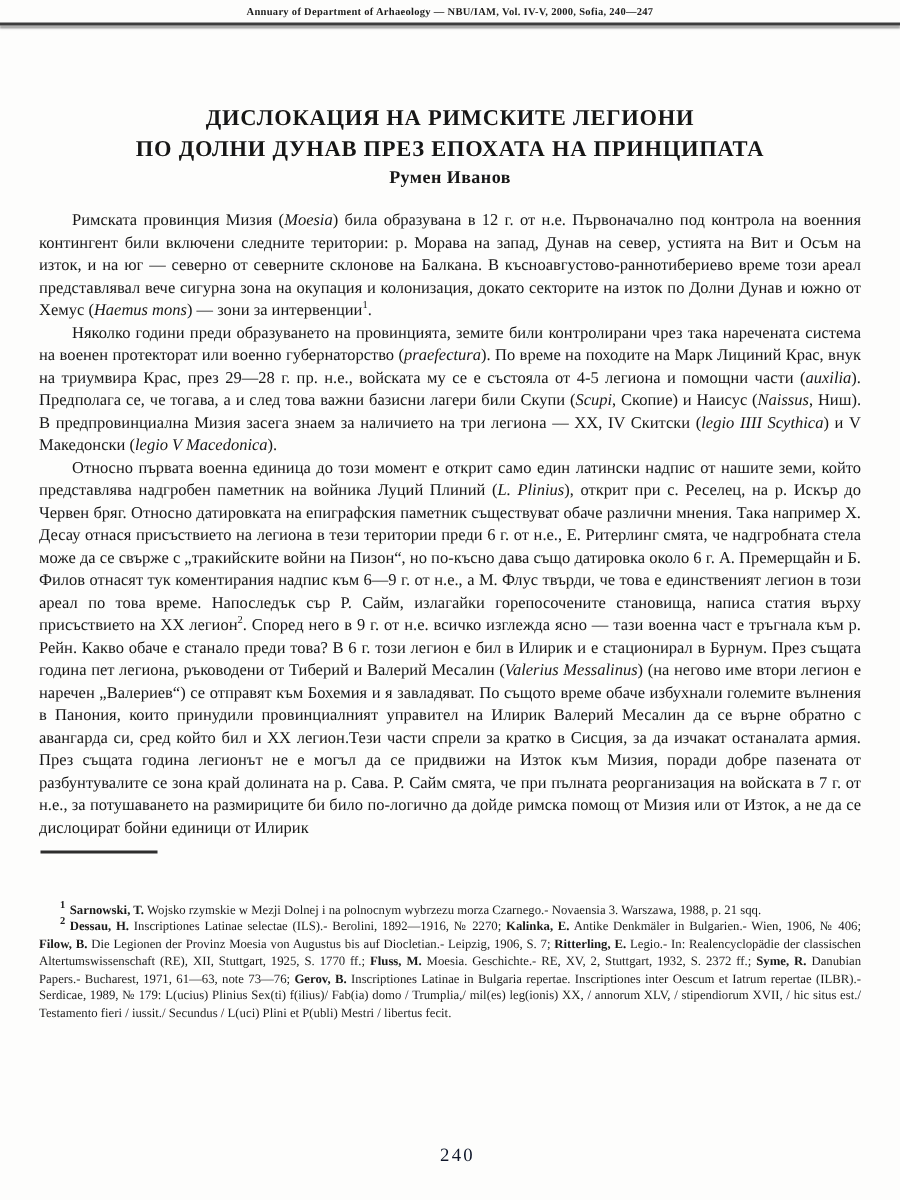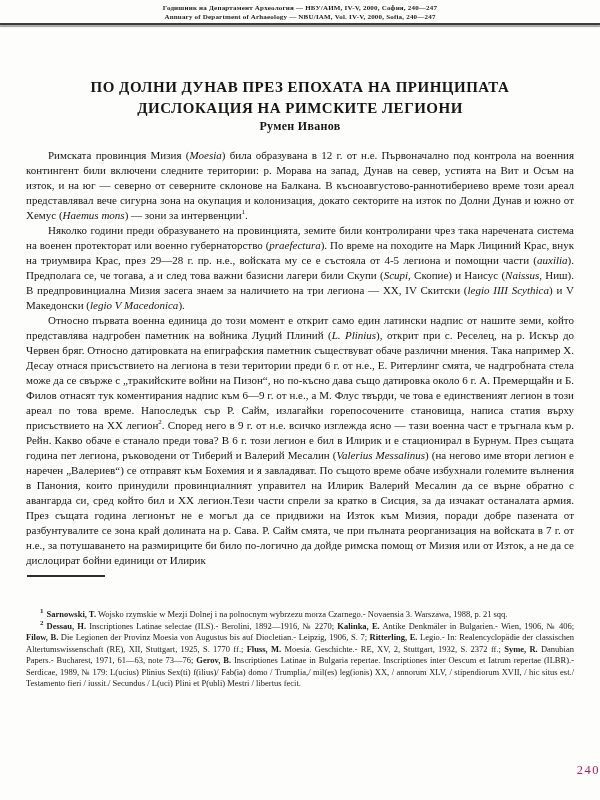--- a/index.html
+++ b/index.html
@@ -68,41 +68,40 @@
     color: #1b1b1b;
     margin-top: 32px;
   }
   .fn { margin: 0; text-indent: 14px; }
   .fn b { font-weight: bold; }
   .fnm { margin-right: 3px; font-weight: bold; }
   .pageno {
     position: absolute;
     left: 10px; right: 0;
     top: 763px;
-    text-align: right;
+    text-align: center;
     font-size: 12.5px;
     letter-spacing: 1.5px;
-    color: #be185d;
+    color: #0f172a;
   }
 </style>
 </head>
 <body>
 
 <div class="page">
 
   <div class="running-head">
-    <div>Годишник на Департамент Археология — НБУ/АИМ, IV-V, 2000, София, 240—247</div>
     <div>Annuary of Department of Arhaeology — NBU/IAM, Vol. IV-V, 2000, Sofia, 240—247</div>
   </div>
 
   <div class="rule"></div>
 
   <h1 class="title">
+    <span>ДИСЛОКАЦИЯ НА РИМСКИТЕ ЛЕГИОНИ</span>
     <span>ПО ДОЛНИ ДУНАВ ПРЕЗ ЕПОХАТА НА ПРИНЦИПАТА</span>
-    <span>ДИСЛОКАЦИЯ НА РИМСКИТЕ ЛЕГИОНИ</span>
   </h1>
 
   <div class="author">Румен Иванов</div>
 
   <div class="body-text">
     <p class="para"><span>Римската провинция Мизия (</span><i>Moesia</i><span>) била образувана в 12 г. от н.е. Първоначално под контрола на военния контингент били включени следните територии: р. Морава на запад, Дунав на север, устията на Вит и Осъм на изток, и на юг — северно от северните склонове на Балкана. В късноавгустово-раннотибериево време този ареал представлявал вече сигурна зона на окупация и колонизация, докато секторите на изток по Долни Дунав и южно от Хемус (</span><i>Haemus mons</i><span>) — зони за интервенции</span><sup>1</sup><span>.</span></p>
     <p class="para"><span>Няколко години преди образуването на провинцията, земите били контролирани чрез така наречената система на военен протекторат или военно губернаторство (</span><i>praefectura</i><span>). По време на походите на Марк Лициний Крас, внук на триумвира Крас, през 29—28 г. пр. н.е., войската му се е състояла от 4-5 легиона и помощни части (</span><i>auxilia</i><span>). Предполага се, че тогава, а и след това важни базисни лагери били Скупи (</span><i>Scupi</i><span>, Скопие) и Наисус (</span><i>Naissus</i><span>, Ниш). В предпровинциална Мизия засега знаем за наличието на три легиона — XX, IV Скитски (</span><i>legio IIII Scythica</i><span>) и V Македонски (</span><i>legio V Macedonica</i><span>).</span></p>
     <p class="para"><span>Относно първата военна единица до този момент е открит само един латински надпис от нашите земи, който представлява надгробен паметник на войника Луций Плиний (</span><i>L. Plinius</i><span>), открит при с. Реселец, на р. Искър до Червен бряг. Относно датировката на епиграфския паметник съществуват обаче различни мнения. Така например Х. Десау отнася присъствието на легиона в тези територии преди 6 г. от н.е., Е. Ритерлинг смята, че надгробната стела може да се свърже с „тракийските войни на Пизон“, но по-късно дава също датировка около 6 г. А. Премерщайн и Б. Филов отнасят тук коментирания надпис към 6—9 г. от н.е., а М. Флус твърди, че това е единственият легион в този ареал по това време. Напоследък сър Р. Сайм, излагайки горепосочените становища, написа статия върху присъствието на XX легион</span><sup>2</sup><span>. Според него в 9 г. от н.е. всичко изглежда ясно — тази военна част е тръгнала към р. Рейн. Какво обаче е станало преди това? В 6 г. този легион е бил в Илирик и е стационирал в Бурнум. През същата година пет легиона, ръководени от Тиберий и Валерий Месалин (</span><i>Valerius Messalinus</i><span>) (на негово име втори легион е наречен „Валериев“) се отправят към Бохемия и я завладяват. По същото време обаче избухнали големите вълнения в Панония, които принудили провинциалният управител на Илирик Валерий Месалин да се върне обратно с авангарда си, сред който бил и XX легион.Тези части спрели за кратко в Сисция, за да изчакат останалата армия. През същата година легионът не е могъл да се придвижи на Изток към Мизия, поради добре пазената от разбунтувалите се зона край долината на р. Сава. Р. Сайм смята, че при пълната реорганизация на войската в 7 г. от н.е., за потушаването на размириците би било по-логично да дойде римска помощ от Мизия или от Изток, а не да се дислоцират бойни единици от Илирик</span></p>
   </div>
 

